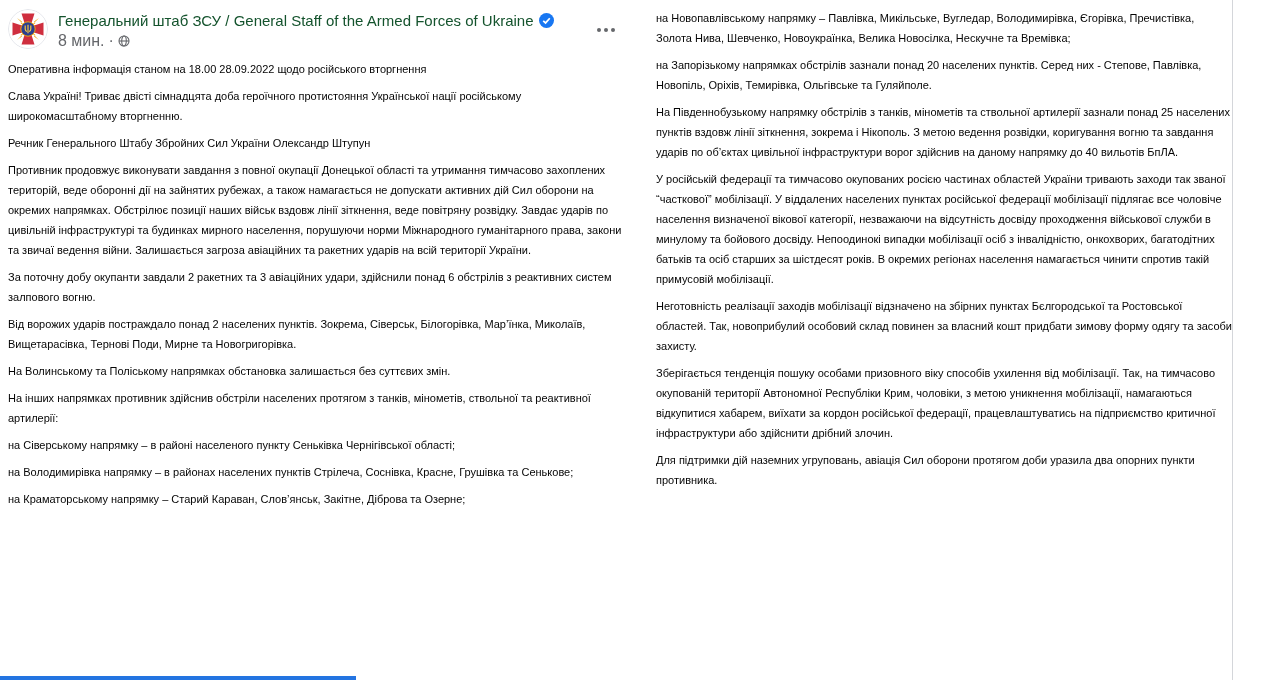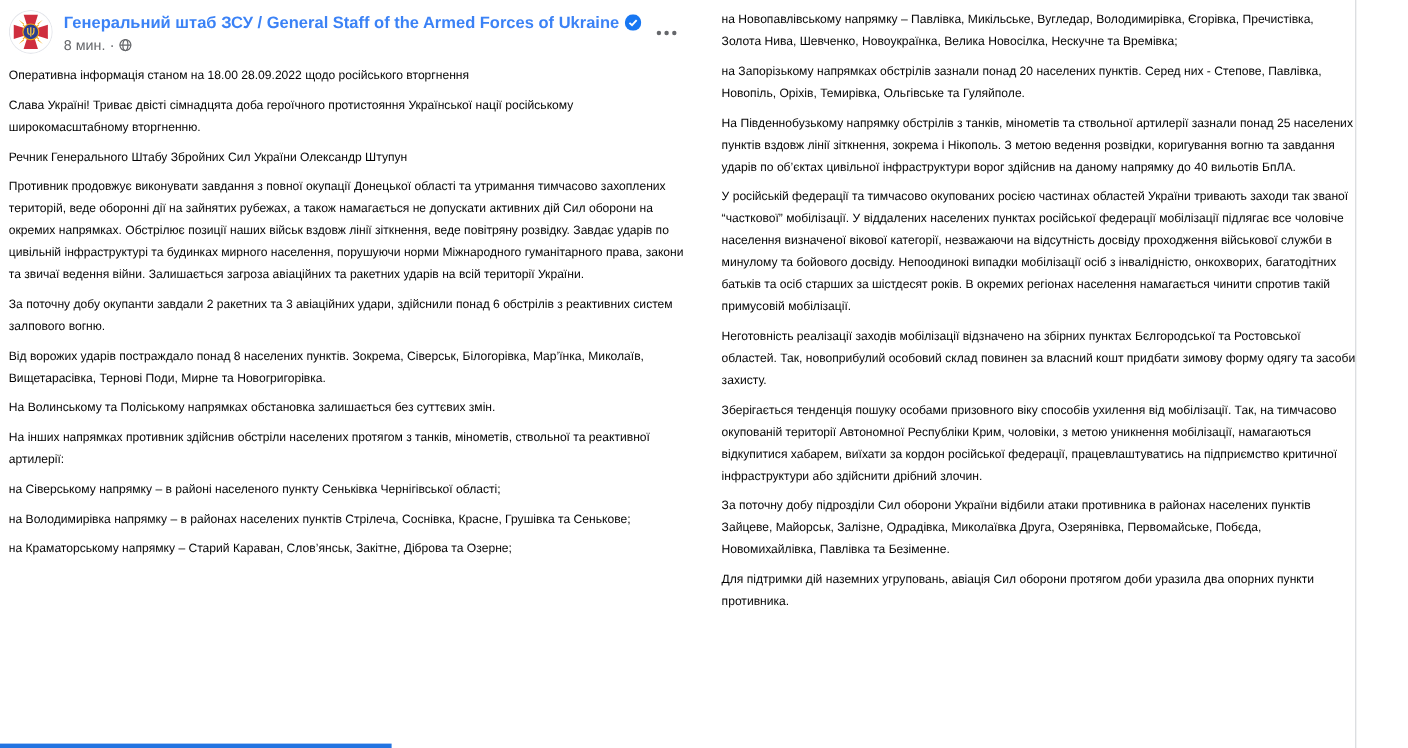--- a/index.html
+++ b/index.html
@@ -8,23 +8,23 @@
     font-family:"Liberation Sans","DejaVu Sans",sans-serif;
     color:#050505;position:relative;
   }
   .columns{display:flex;}
   .col-left{width:618px;padding:9px 0 0 8px;flex:none;}
   .col-right{width:576px;padding:8px 0 0 0;margin-left:30px;flex:none;}
   .post-header{display:flex;align-items:flex-start;margin-bottom:10px;position:relative;}
   .avatar{width:40px;height:40px;border-radius:50%;flex:none;cursor:pointer;display:block;}
   .header-text{margin-left:10px;padding-top:2px;}
   .page-name-row{display:flex;align-items:center;gap:5px;}
-  .page-name{font-size:15px;font-weight:bold;color:#3b82f6;line-height:19px;cursor:pointer;}
+  .page-name{font-size:15px;font-weight:normal;color:#14532d;line-height:19px;cursor:pointer;}
   .verified{width:15px;height:15px;flex:none;display:block;}
-  .meta-row{display:flex;align-items:center;gap:4px;margin-top:3px;color:#65676B;font-size:13px;line-height:16px;}
+  .meta-row{display:flex;align-items:center;gap:4px;margin-top:3px;color:#65676B;font-size:16px;line-height:16px;}
   .meta-row .dot-sep{color:#65676B;}
   .timestamp{cursor:pointer;}
   .globe{width:12px;height:12px;display:block;}
   .more-btn{
     position:absolute;left:590px;top:14px;width:32px;height:32px;border:none;background:transparent;
     display:flex;align-items:center;justify-content:center;gap:3px;cursor:pointer;border-radius:50%;padding:0;
   }
   .more-btn i{width:4px;height:4px;border-radius:50%;background:#65676B;display:block;}
   p.para{font-size:11px;line-height:20px;margin:0 0 7px 0;color:#050505;}
   .edge-line{position:absolute;top:0;left:1232px;width:1px;height:680px;background:#d4d6da;}
@@ -83,37 +83,36 @@
       <i></i>
         <i></i>
         <i></i>
     </button>
 
     <p class="para">Оперативна інформація станом на 18.00 28.09.2022 щодо російського вторгнення</p>
     <p class="para">Слава Україні! Триває двісті сімнадцята доба героїчного протистояння Української нації російському широкомасштабному вторгненню.</p>
     <p class="para">Речник Генерального Штабу Збройних Сил України Олександр Штупун</p>
     <p class="para">Противник продовжує виконувати завдання з повної окупації Донецької області та утримання тимчасово захоплених територій, веде оборонні дії на зайнятих рубежах, а також намагається не допускати активних дій Сил оборони на окремих напрямках. Обстрілює позиції наших військ вздовж лінії зіткнення, веде повітряну розвідку. Завдає ударів по цивільній інфраструктурі та будинках мирного населення, порушуючи норми Міжнародного гуманітарного права, закони та звичаї ведення війни. Залишається загроза авіаційних та ракетних ударів на всій території України.</p>
     <p class="para">За поточну добу окупанти завдали 2 ракетних та 3 авіаційних удари, здійснили понад 6 обстрілів з реактивних систем залпового вогню.</p>
-    <p class="para">Від ворожих ударів постраждало понад 8 населених пунктів. Зокрема, Сіверськ, Білогорівка, Мар’їнка, Миколаїв, Вищетарасівка, Тернові Поди, Мирне та Новогригорівка.</p>
+    <p class="para">Від ворожих ударів постраждало понад 2 населених пунктів. Зокрема, Сіверськ, Білогорівка, Мар’їнка, Миколаїв, Вищетарасівка, Тернові Поди, Мирне та Новогригорівка.</p>
     <p class="para">На Волинському та Поліському напрямках обстановка залишається без суттєвих змін.</p>
     <p class="para">На інших напрямках противник здійснив обстріли населених протягом з танків, мінометів, ствольної та реактивної артилерії:</p>
     <p class="para">на Сіверському напрямку – в районі населеного пункту Сеньківка Чернігівської області;</p>
     <p class="para">на Володимирівка напрямку – в районах населених пунктів Стрілеча, Соснівка, Красне, Грушівка та Сенькове;</p>
     <p class="para">на Краматорському напрямку – Старий Караван, Слов’янськ, Закітне, Діброва та Озерне;</p>
 
   </div>
 
   <div class="col-right">
     <p class="para">на Новопавлівському напрямку – Павлівка, Микільське, Вугледар, Володимирівка, Єгорівка, Пречистівка, Золота Нива, Шевченко, Новоукраїнка, Велика Новосілка, Нескучне та Времівка;</p>
     <p class="para">на Запорізькому напрямках обстрілів зазнали понад 20 населених пунктів. Серед них - Степове, Павлівка, Новопіль, Оріхів, Темирівка, Ольгівське та Гуляйполе.</p>
     <p class="para">На Південнобузькому напрямку обстрілів з танків, мінометів та ствольної артилерії зазнали понад 25 населених пунктів вздовж лінії зіткнення, зокрема і Нікополь. З метою ведення розвідки, коригування вогню та завдання ударів по об’єктах цивільної інфраструктури ворог здійснив на даному напрямку до 40 вильотів БпЛА.</p>
     <p class="para">У російській федерації та тимчасово окупованих росією частинах областей України тривають заходи так званої “часткової” мобілізації. У віддалених населених пунктах російської федерації мобілізації підлягає все чоловіче населення визначеної вікової категорії, незважаючи на відсутність досвіду проходження військової служби в минулому та бойового досвіду. Непоодинокі випадки мобілізації осіб з інвалідністю, онкохворих, багатодітних батьків та осіб старших за шістдесят років. В окремих регіонах населення намагається чинити спротив такій примусовій мобілізації.</p>
     <p class="para">Неготовність реалізації заходів мобілізації відзначено на збірних пунктах Бєлгородської та Ростовської областей. Так, новоприбулий особовий склад повинен за власний кошт придбати зимову форму одягу та засоби захисту.</p>
     <p class="para">Зберігається тенденція пошуку особами призовного віку способів ухилення від мобілізації. Так, на тимчасово окупованій території Автономної Республіки Крим, чоловіки, з метою уникнення мобілізації, намагаються відкупитися хабарем, виїхати за кордон російської федерації, працевлаштуватись на підприємство критичної інфраструктури або здійснити дрібний злочин.</p>
-    <p class="para">За поточну добу підрозділи Сил оборони України відбили атаки противника в районах населених пунктів Зайцеве, Майорськ, Залізне, Одрадівка, Миколаївка Друга, Озерянівка, Первомайське, Побєда, Новомихайлівка, Павлівка та Безіменне.</p>
     <p class="para">Для підтримки дій наземних угруповань, авіація Сил оборони протягом доби уразила два опорних пункти противника.</p>
 
   </div>
 
 </div>
 
 <div class="edge-line"></div>
 <div class="bottom-bar"></div>
 
 </body></html>

